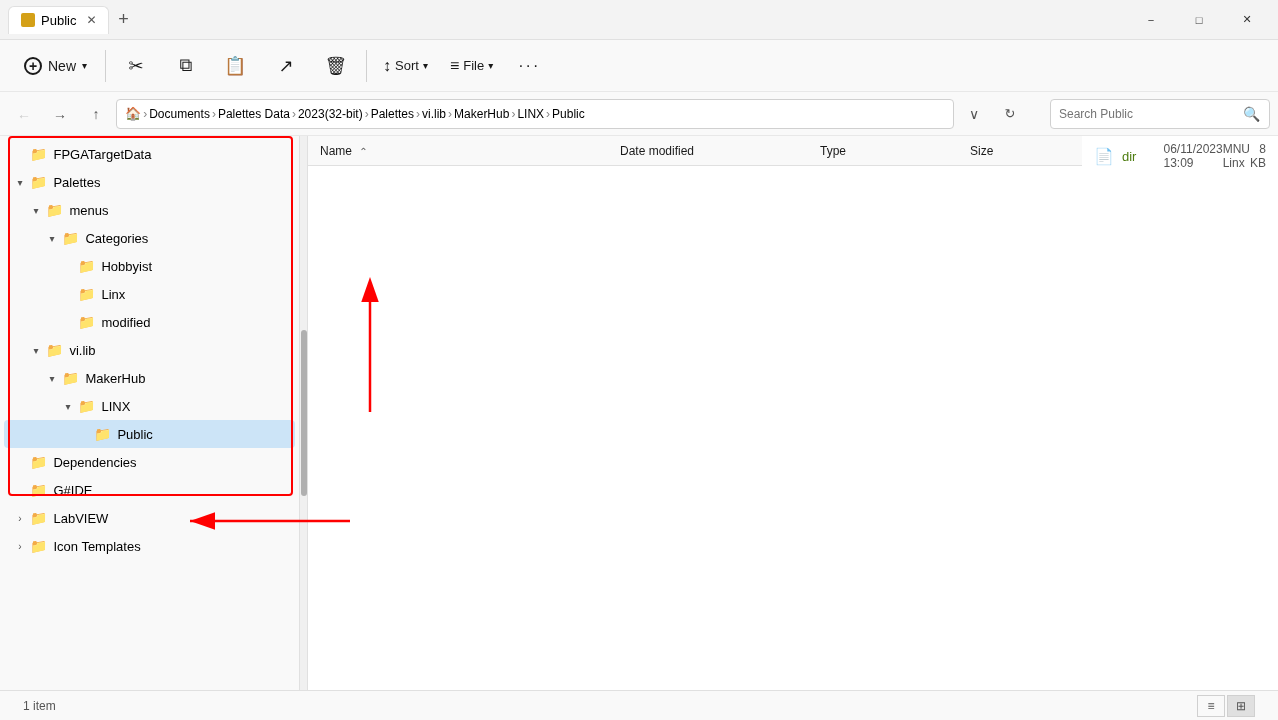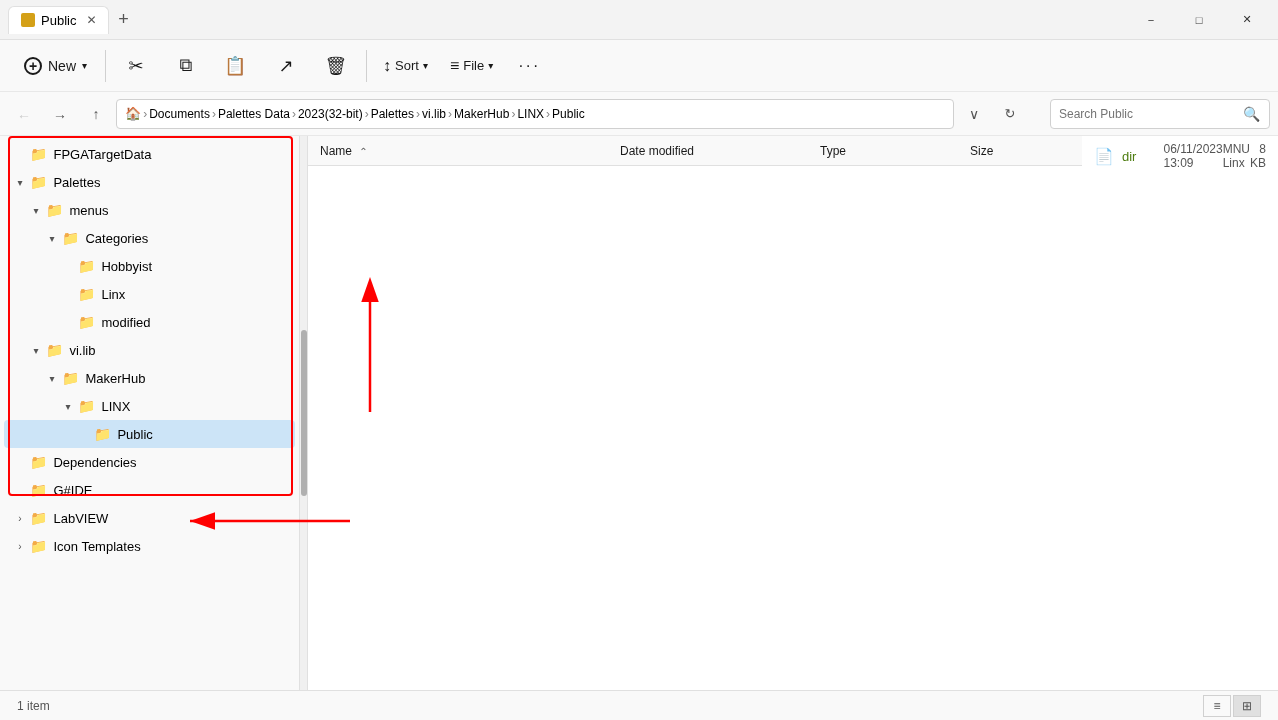--- a/index.html
+++ b/index.html
@@ -102,21 +102,21 @@
     .file-icon { font-size: 16px; margin-right: 8px; color: #888; }
     .file-name { width: 270px; font-size: 13px; color: #4d7c0f; }
     .file-date { width: 200px; font-size: 12px; color: #555; }
     .file-type { width: 150px; font-size: 12px; color: #555; }
     .file-size { width: 100px; font-size: 12px; color: #555; text-align: right; }
 
     
     .statusbar {
       height: 30px; display: flex; align-items: center;
       background: #f9f9f9; border-top: 1px solid #e0e0e0;
-      padding: 0 17px; font-size: 12px; color: #555;
+      padding: 0 23px; font-size: 12px; color: #555;
     }
     .statusbar-count { flex: 1; }
     .view-buttons { display: flex; gap: 2px; }
     .view-btn { width: 28px; height: 22px; display: flex; align-items: center; justify-content: center; border: 1px solid #d0d0d0; cursor: pointer; font-size: 12px; }
     .view-btn.active { background: #e0e0e0; }
   </style>
 </head>
 <body>
 
 <div class="titlebar">

